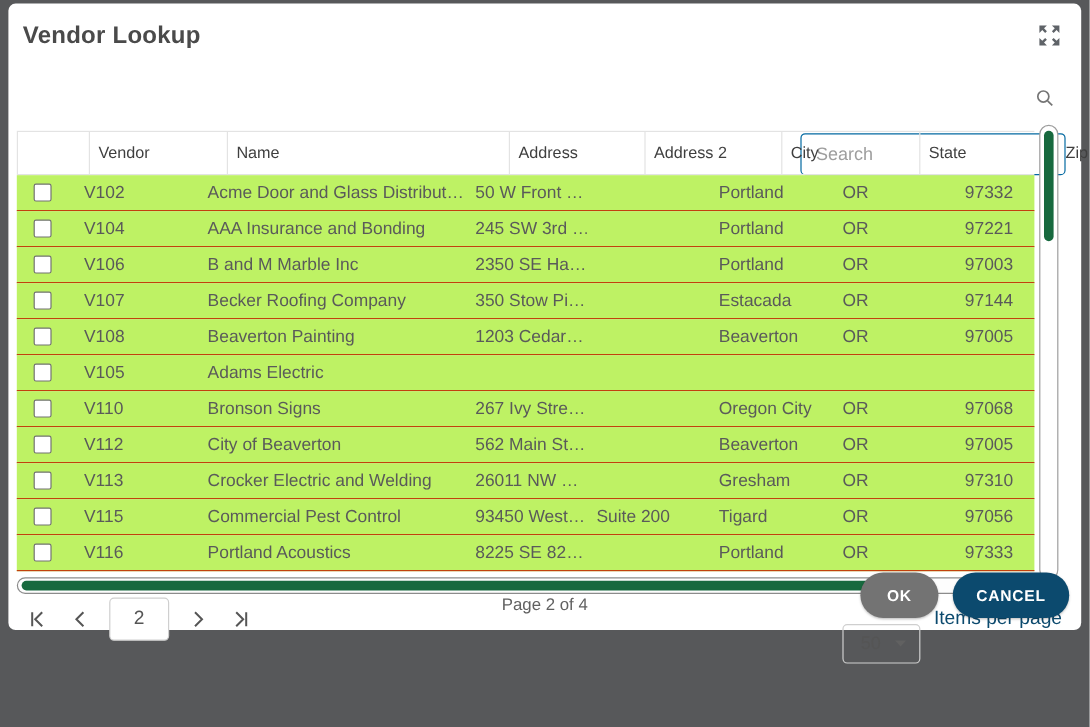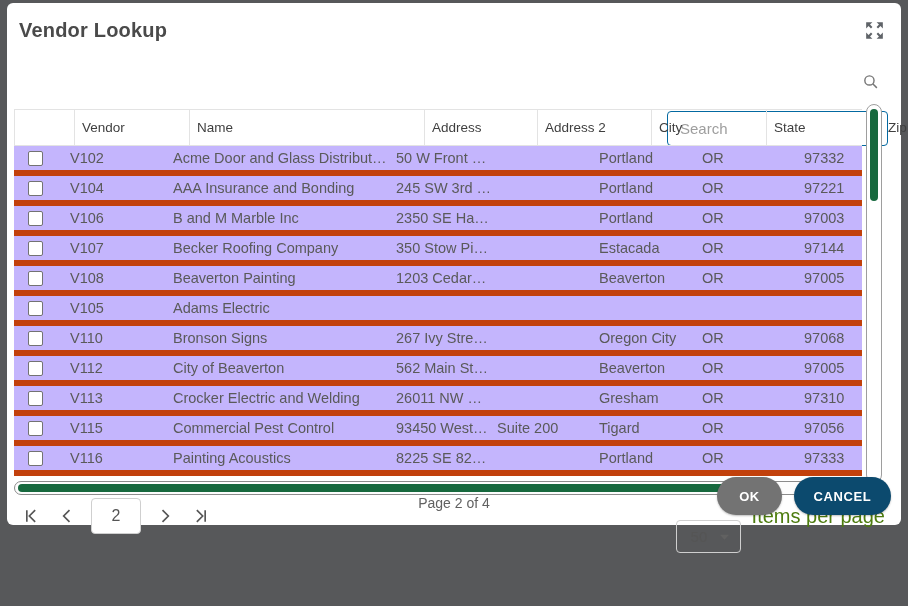--- a/index.html
+++ b/index.html
@@ -41,21 +41,21 @@
     height:37px; border-top:1px solid #e3e3e3; border-bottom:1px solid #e3e3e3;gap:12px;
   }
   .hcell {
     display:flex; align-items:center; padding-left:7px;
     font-size:13.5px; color:#3f3f3f; border-left:1px solid #e3e3e3;
     white-space:nowrap; overflow:hidden; cursor:pointer;
   }
   .hcell:last-child { border-right:1px solid #e3e3e3; }
   .grid-row {
     display:grid; grid-template-columns:48px 103px 223px 101px 102px 103px 102px 66px;
-    height:30px; border-bottom:6px solid #c2410c; background:#c4b5fd; cursor:pointer;
+    height:30px; border-bottom:1px solid #c2410c; background:#bef264; cursor:pointer;
   }
   .td {
     display:flex; align-items:center; padding-left:8px;
     font-size:14.5px; color:#5a5a5a; white-space:nowrap; overflow:hidden;
   }
   .td-check { padding-left:14px; }
   .checkbox {
     width:15px; height:15px; border:1.6px solid #737373; border-radius:2px;
     background:#fff; cursor:pointer;
   }
@@ -96,21 +96,21 @@
   .perpage {
     position:absolute; right:16px; top:496px; height:34px;
     display:flex; align-items:center; gap:11px;
   }
   .pp-select {
     width:65px; height:33px; border:1px solid #cfcfcf; border-radius:4px;
     display:flex; align-items:center; justify-content:space-between;
     padding:0 10px 0 14px; cursor:pointer;margin-top:40px;
   }
   .pp-value { font-size:15px; color:#555; }
-  .pp-label { font-size:20px; color:#4d7c0f; }
+  .pp-label { font-size:16px; color:#0c4a6e; }
 
   
   .actions {
     position:absolute; right:10px; bottom:10px; display:flex; gap:12px;
   }
   .btn {
     height:38px; border:none; border-radius:19px; color:#fff;
     font-size:13px; font-weight:bold; letter-spacing:0.6px; cursor:pointer;
     font-family:"Liberation Sans", sans-serif;
     box-shadow:0 1px 2px rgba(0,0,0,0.25);
@@ -286,21 +286,21 @@
       <div class="td">Tigard</div>
       <div class="td">OR</div>
       <div class="td">97056</div>
     </div>
 
     <div class="grid-row">
       <div class="td td-check">
           <span class="checkbox"></span>
         </div>
       <div class="td">V116</div>
-      <div class="td">Painting Acoustics</div>
+      <div class="td">Portland Acoustics</div>
       <div class="td">8225 SE 82…</div>
       <div class="td"></div>
       <div class="td">Portland</div>
       <div class="td">OR</div>
       <div class="td">97333</div>
     </div>
   </div>
 
   <div class="vscroll">
     <div class="vscroll-thumb"></div>

